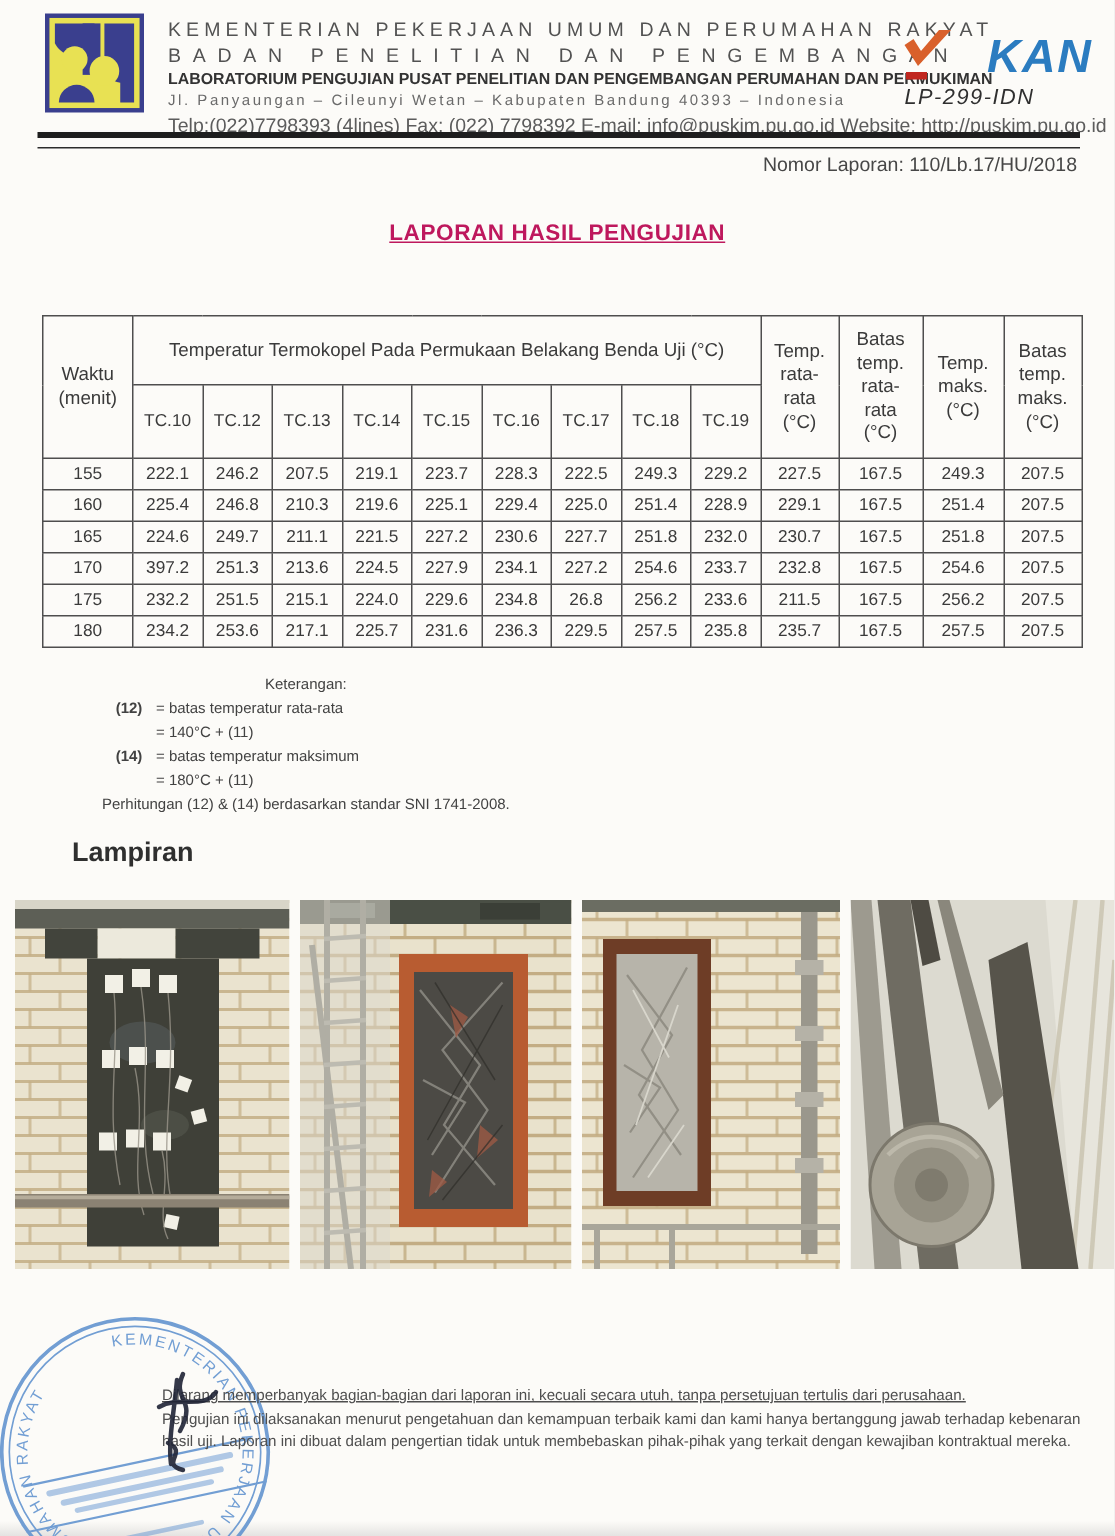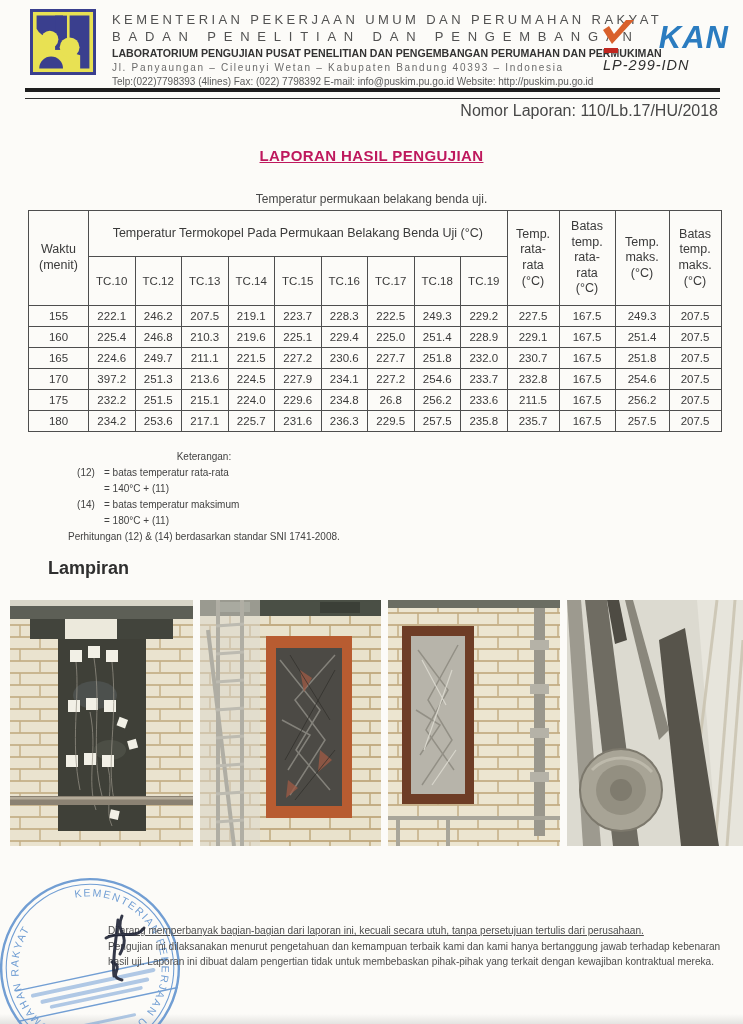--- a/index.html
+++ b/index.html
@@ -5,45 +5,45 @@
   html,body{margin:0;padding:0;background:#e8e8e8;}
   .page{position:relative;width:743px;height:1024px;background:#fcfbf8;overflow:hidden;
         font-family:"Liberation Sans",sans-serif;color:#3c3c3c;}
   
   .pu-logo{position:absolute;left:30px;top:9px;width:66px;height:66px;}
   .head-text{position:absolute;left:112px;top:12px;width:506px;}
   .min1{font-size:13px;letter-spacing:3.4px;color:#525252;white-space:nowrap;}
   .min2{font-size:13px;letter-spacing:7.8px;color:#525252;white-space:nowrap;margin-top:2px;}
   .lab{font-size:10.6px;font-weight:bold;color:#333;white-space:nowrap;margin-top:3px;}
   .addr{font-size:10px;letter-spacing:1.7px;color:#6a6a6a;white-space:nowrap;margin-top:3px;}
-  .contact{font-size:10px;color:#5c5c5c;white-space:nowrap;margin-top:3px;}
+  .contact{font-size:13px;color:#5c5c5c;white-space:nowrap;margin-top:3px;}
   .kan{position:absolute;right:14px;top:18px;width:128px;}
-  .kan-row{display:flex;align-items:center;gap:7px;justify-content:space-between;}
+  .kan-row{display:flex;align-items:center;gap:21px;}
   .kan-word{font-size:31px;font-weight:800;font-style:italic;color:#2b7cc0;letter-spacing:1px;line-height:1;}
   .kan-code{font-size:14.5px;color:#2f2f2f;letter-spacing:1px;margin-top:1px;margin-left:2px;font-style:italic;}
   .rule{position:absolute;left:25px;right:23px;top:88px;height:6px;
         border-top:4px solid #1e1e1e;border-bottom:1.5px solid #2c2c2c;}
-  .nomor{position:absolute;right:25px;top:102px;font-size:16px;color:#474747;}
+  .nomor{position:absolute;right:25px;top:102px;font-size:13px;color:#474747;}
   .title{position:absolute;left:0;right:0;top:147px;text-align:center;font-size:15px;
          font-weight:bold;text-decoration:underline;color:#be185d;letter-spacing:.4px;}
   .subtitle{position:absolute;left:0;right:0;top:192px;text-align:center;font-size:12px;color:#484848;}
   
   table.data-table{position:absolute;left:28px;top:210px;width:693px;border-collapse:collapse;
         table-layout:fixed;font-size:11.5px;color:#3a3a3a;}
   .data-table th,.data-table td{border:1px solid #4e4e4e;padding:0 2px;text-align:center;
         font-weight:normal;white-space:pre-line;line-height:1.25;}
   .data-table{border:1.5px solid #333;}
   .data-table thead tr.h1 th{height:45px;font-size:12.5px;}
   .data-table thead tr.h2 th{height:48px;}
   .data-table thead th.rh{font-size:11.5px;}
   .data-table tbody td{height:20px;}
   
   .notes{position:absolute;left:68px;top:449px;font-size:10px;color:#424242;line-height:1.6;text-align:center;}
   .note-row{display:flex;}
-  .note-tag{width:36px;flex:none;}
+  .note-tag{width:36px;flex:none;font-weight:bold;}
   
   .lampiran-h{position:absolute;left:48px;top:558px;font-size:18px;font-weight:bold;color:#2f2f2f;}
   .photos{position:absolute;left:10px;top:600px;display:flex;gap:7px;}
   .photo{height:246px;display:block;}
   
   .stamp{position:absolute;left:-16px;top:862px;width:212px;height:212px;z-index:1;
          transform:rotate(-12deg);opacity:.88;}
   .signature{position:absolute;left:92px;top:912px;width:60px;height:72px;z-index:3;opacity:.9;}
   .footer{position:absolute;left:108px;top:923px;width:632px;font-size:10.1px;color:#4e4e4e;
           line-height:1.5;z-index:2;}
@@ -87,21 +87,20 @@
   </div>
 
   <div class="rule"></div>
 
   <div class="nomor">
     <span>Nomor Laporan:</span>
     <span>110/Lb.17/HU/2018</span>
   </div>
 
   <div class="title">LAPORAN HASIL PENGUJIAN</div>
-  <div class="subtitle">Temperatur permukaan belakang benda uji.</div>
 
   <table class="data-table">
     <colgroup>
         <col style="width: 60px;">
         <col style="width: 46.5px;">
         <col style="width: 46.5px;">
         <col style="width: 46.5px;">
         <col style="width: 46.5px;">
         <col style="width: 46.5px;">
         <col style="width: 46.5px;">

